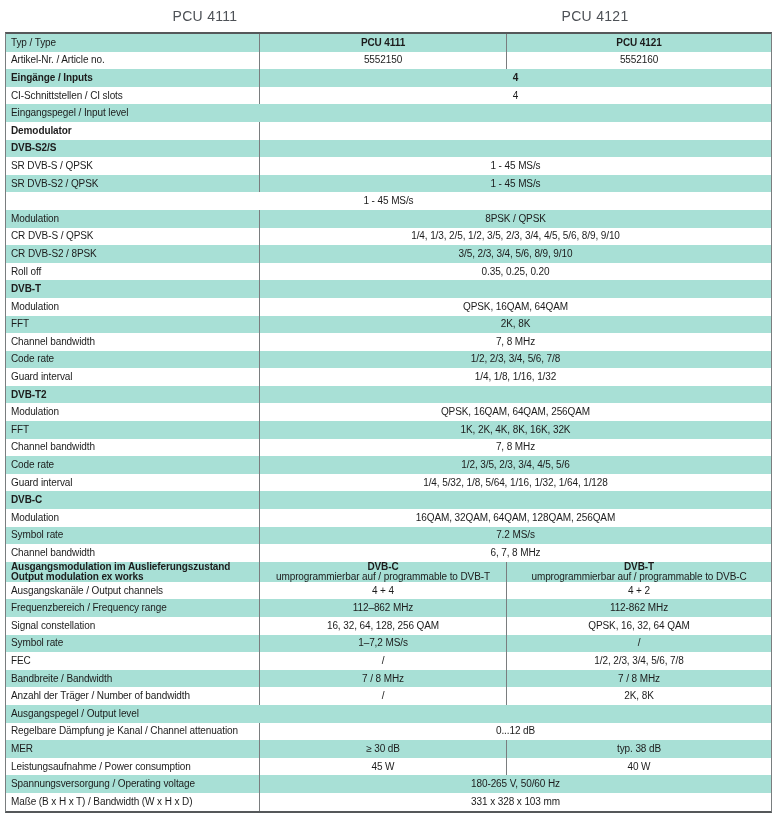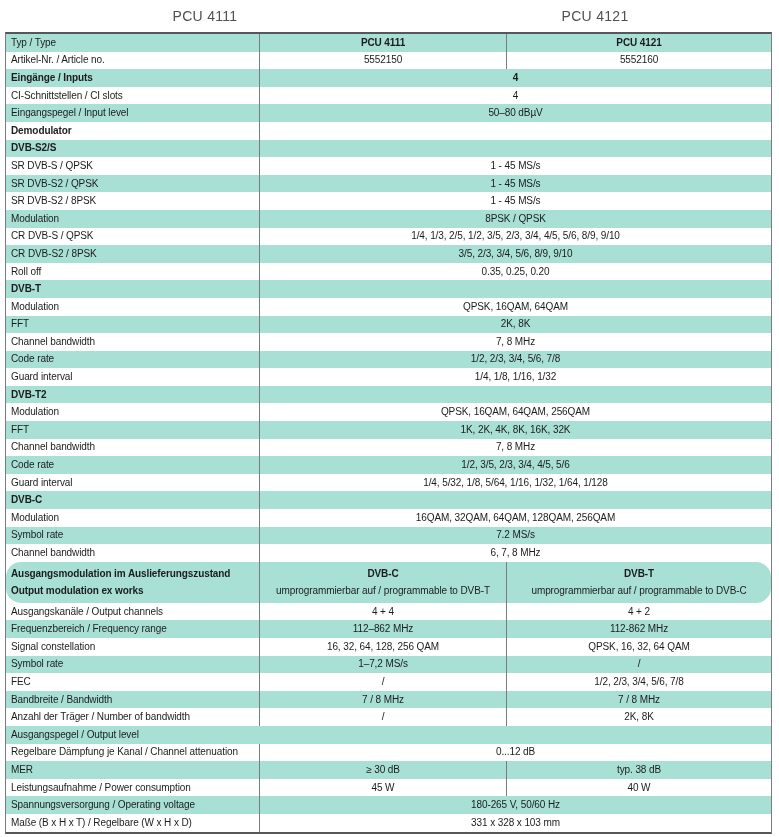--- a/index.html
+++ b/index.html
@@ -42,21 +42,21 @@
     flex-direction:column;
   }
   .row{
     display:flex;
     height:17.6px;
     flex:none;
     font-size:10px;
     letter-spacing:-0.1px;
     line-height:1;
   }
-  .row.double{height:41px;border-radius:15px;}
+  .row.double{height:20px;}
   .row.shade{background:var(--teal);}
   .cell{
     display:flex;
     align-items:center;
     overflow:hidden;
     white-space:nowrap;
   }
   .cell + .cell{border-left:1.5px solid var(--border-mid);}
   .cell.label{
     width:253px;
@@ -103,40 +103,38 @@
     <div class="row shade">
       <div class="cell label b">Eingänge / Inputs</div>
       <div class="cell vspan b">4</div>
     </div>
     <div class="row">
       <div class="cell label">CI-Schnittstellen / CI slots</div>
       <div class="cell vspan">4</div>
     </div>
     <div class="row shade">
       <div class="cell label">Eingangspegel / Input level</div>
-      <div class="cell vspan">50–80 dBµV</div>
     </div>
     <div class="row">
       <div class="cell label b">Demodulator</div>
       <div class="cell vspan"></div>
     </div>
     <div class="row shade">
       <div class="cell label b">DVB-S2/S</div>
       <div class="cell vspan"></div>
     </div>
     <div class="row">
       <div class="cell label">SR DVB-S / QPSK</div>
       <div class="cell vspan">1 - 45 MS/s</div>
     </div>
     <div class="row shade">
       <div class="cell label">SR DVB-S2 / QPSK</div>
       <div class="cell vspan">1 - 45 MS/s</div>
     </div>
     <div class="row">
-      <div class="cell label">SR DVB-S2 / 8PSK</div>
       <div class="cell vspan">1 - 45 MS/s</div>
     </div>
     <div class="row shade">
       <div class="cell label">Modulation</div>
       <div class="cell vspan">8PSK / QPSK</div>
     </div>
     <div class="row">
       <div class="cell label">CR DVB-S / QPSK</div>
       <div class="cell vspan">1/4, 1/3, 2/5, 1/2, 3/5, 2/3, 3/4, 4/5, 5/6, 8/9, 9/10</div>
     </div>
@@ -282,16 +280,16 @@
     <div class="row">
       <div class="cell label">Leistungsaufnahme / Power consumption</div>
       <div class="cell v1">45 W</div>
       <div class="cell v2">40 W</div>
     </div>
     <div class="row shade">
       <div class="cell label">Spannungsversorgung / Operating voltage</div>
       <div class="cell vspan">180-265 V, 50/60 Hz</div>
     </div>
     <div class="row">
-      <div class="cell label">Maße (B x H x T) / Regelbare (W x H x D)</div>
+      <div class="cell label">Maße (B x H x T) / Bandwidth (W x H x D)</div>
       <div class="cell vspan">331 x 328 x 103 mm</div>
     </div>
   </div>
 
 </body></html>

